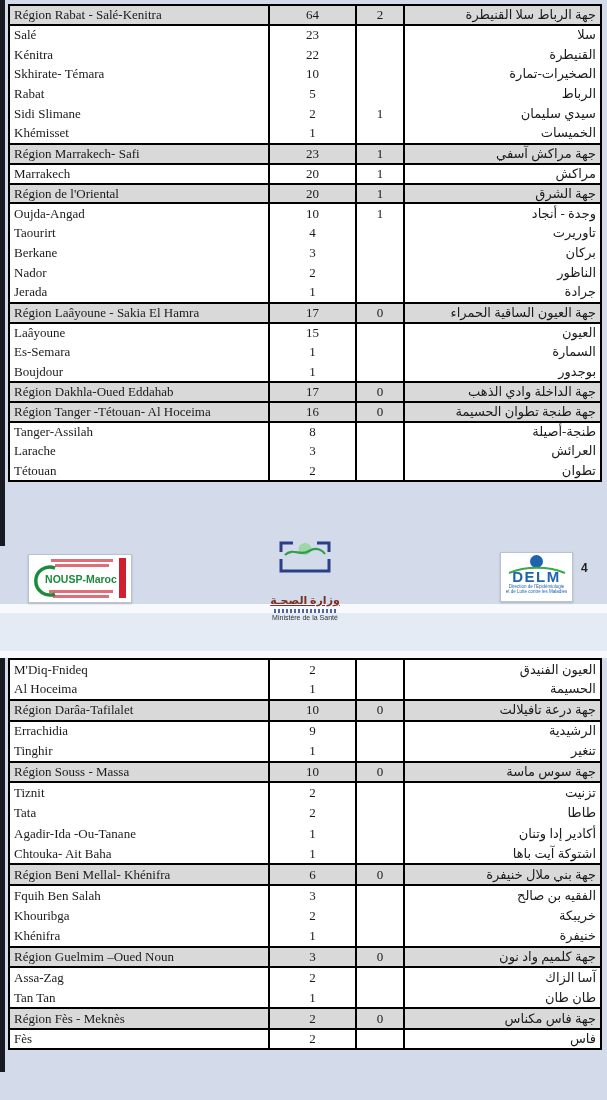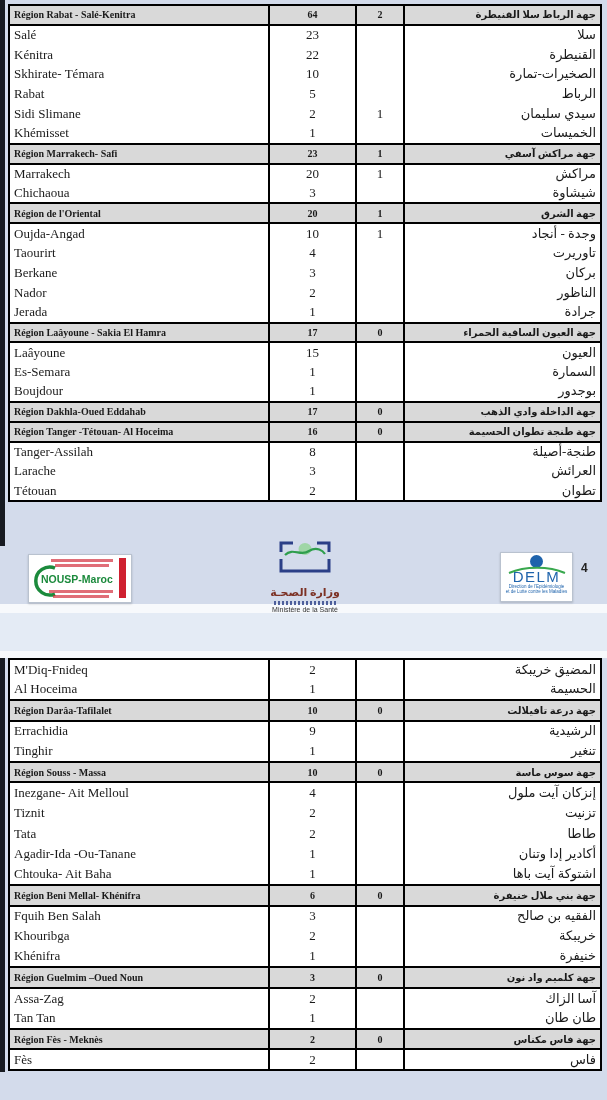--- a/index.html
+++ b/index.html
@@ -22,55 +22,55 @@
   .doc-table td{
     border-left:2px solid #000;border-right:2px solid #000;
     padding:0 4px;font-size:13px;color:#1a1a1a;vertical-align:middle;
     overflow:hidden;white-space:nowrap;
   }
   .t1 tr{height:19.85px;}
   .t2 tr{height:20.55px;}
   tr.region td{
     background:var(--header_bg,#d9d9d9);
     border-top:2px solid #000;border-bottom:2px solid #000;
-    font-weight:bold;font-size:10px;
+    font-weight:normal;font-size:13px;
   }
   .td-fr{text-align:left;}
   .td-num{text-align:center;}
   .td-ar{direction:rtl;padding-right:7px;}
 
   
   .logo-box{position:absolute;background:#fff;border:1px solid #b9c2cf;box-shadow:0 1px 2px rgba(0,0,0,.18);}
   #nousp-logo{left:28px;top:554px;width:102px;height:47px;}
   #nousp-arc{position:absolute;left:2px;top:5px;}
   #nousp-text{
-    position:absolute;left:12px;top:18px;width:80px;text-align:left;
+    position:absolute;left:12px;top:18px;width:80px;text-align:center;
     color:var(--accent_green,#1b8a3c);font-family:"Liberation Sans",sans-serif;
     font-weight:bold;font-size:10.5px;
   }
   #nousp-redbar{position:absolute;left:90px;top:3px;width:7px;height:40px;background:var(--accent_red,#cf2030);}
   .micro-line{position:absolute;background:#cf2030;opacity:.65;}
 
   #ministry-logo{position:absolute;left:262px;top:538px;width:86px;text-align:center;}
   #ministry-ar{
-    color:#7c3124;font-weight:bold;font-size:11px;direction:rtl;margin-top:6px;
+    color:#7c3124;font-weight:bold;font-size:11px;direction:rtl;margin-top:14px;text-decoration:underline;
   }
   #ministry-tifinagh{
     height:4px;width:62px;margin:2px auto 1px;
     background:repeating-linear-gradient(90deg,#2b3f87 0 2px,transparent 2px 4px);
     opacity:.8;
   }
   #ministry-fr{font-size:7px;color:#333;font-family:"Liberation Sans",sans-serif;}
 
   #delm-logo{left:500px;top:552px;width:71px;height:48px;text-align:center;}
   #delm-circle{width:13px;height:13px;border-radius:50%;background:var(--delm_blue,#1e63ac);margin:2px auto 0;}
   #delm-swoosh{position:absolute;left:6px;top:12px;}
   #delm-text{
     color:var(--delm_blue,#1e63ac);font-family:"Liberation Sans",sans-serif;
-    font-weight:normal;font-size:15px;letter-spacing:1.5px;line-height:15px;margin-top:1px;
+    font-weight:bold;font-size:15px;letter-spacing:1.5px;line-height:15px;margin-top:1px;
   }
   .delm-sub{font-size:4.5px;line-height:5px;color:var(--delm_blue,#1e63ac);font-family:"Liberation Sans",sans-serif;}
 
   #page-number{
     position:absolute;left:581px;top:561px;font-size:12px;font-weight:bold;color:#222;
     font-family:"Liberation Sans",sans-serif;
   }
 </style>
 </head>
 <body>
@@ -138,26 +138,20 @@
           <td class="td-fr">Région Marrakech- Safi</td>
           <td class="td-num">23</td>
           <td class="td-num">1</td>
           <td class="td-ar">جهة مراكش آسفي</td>
         </tr>
         <tr class="city">
           <td class="td-fr">Marrakech</td>
           <td class="td-num">20</td>
           <td class="td-num">1</td>
           <td class="td-ar">مراكش</td>
-        </tr>
-        <tr class="city">
-          <td class="td-fr">Chichaoua</td>
-          <td class="td-num">3</td>
-          <td class="td-num"></td>
-          <td class="td-ar">شيشاوة</td>
         </tr>
         <tr class="region">
           <td class="td-fr">Région de l'Oriental</td>
           <td class="td-num">20</td>
           <td class="td-num">1</td>
           <td class="td-ar">جهة الشرق</td>
         </tr>
         <tr class="city">
           <td class="td-fr">Oujda-Angad</td>
           <td class="td-num">10</td>
@@ -287,21 +281,21 @@
         <col style="width:260px">
         <col style="width:87px">
         <col style="width:48px">
         <col style="width:197px">
       </colgroup>
     <tbody id="tbody2">
         <tr class="city">
           <td class="td-fr">M'Diq-Fnideq</td>
           <td class="td-num">2</td>
           <td class="td-num"></td>
-          <td class="td-ar">المضيق خريبكة</td>
+          <td class="td-ar">العيون الفنيدق</td>
         </tr>
         <tr class="city">
           <td class="td-fr">Al Hoceima</td>
           <td class="td-num">1</td>
           <td class="td-num"></td>
           <td class="td-ar">الحسيمة</td>
         </tr>
         <tr class="region">
           <td class="td-fr">Région Darâa-Tafilalet</td>
           <td class="td-num">10</td>
@@ -320,26 +314,20 @@
           <td class="td-num"></td>
           <td class="td-ar">تنغير</td>
         </tr>
         <tr class="region">
           <td class="td-fr">Région Souss - Massa</td>
           <td class="td-num">10</td>
           <td class="td-num">0</td>
           <td class="td-ar">جهة سوس ماسة</td>
         </tr>
         <tr class="city">
-          <td class="td-fr">Inezgane- Ait Melloul</td>
-          <td class="td-num">4</td>
-          <td class="td-num"></td>
-          <td class="td-ar">إنزكان آيت ملول</td>
-        </tr>
-        <tr class="city">
           <td class="td-fr">Tiznit</td>
           <td class="td-num">2</td>
           <td class="td-num"></td>
           <td class="td-ar">تزنيت</td>
         </tr>
         <tr class="city">
           <td class="td-fr">Tata</td>
           <td class="td-num">2</td>
           <td class="td-num"></td>
           <td class="td-ar">طاطا</td>

